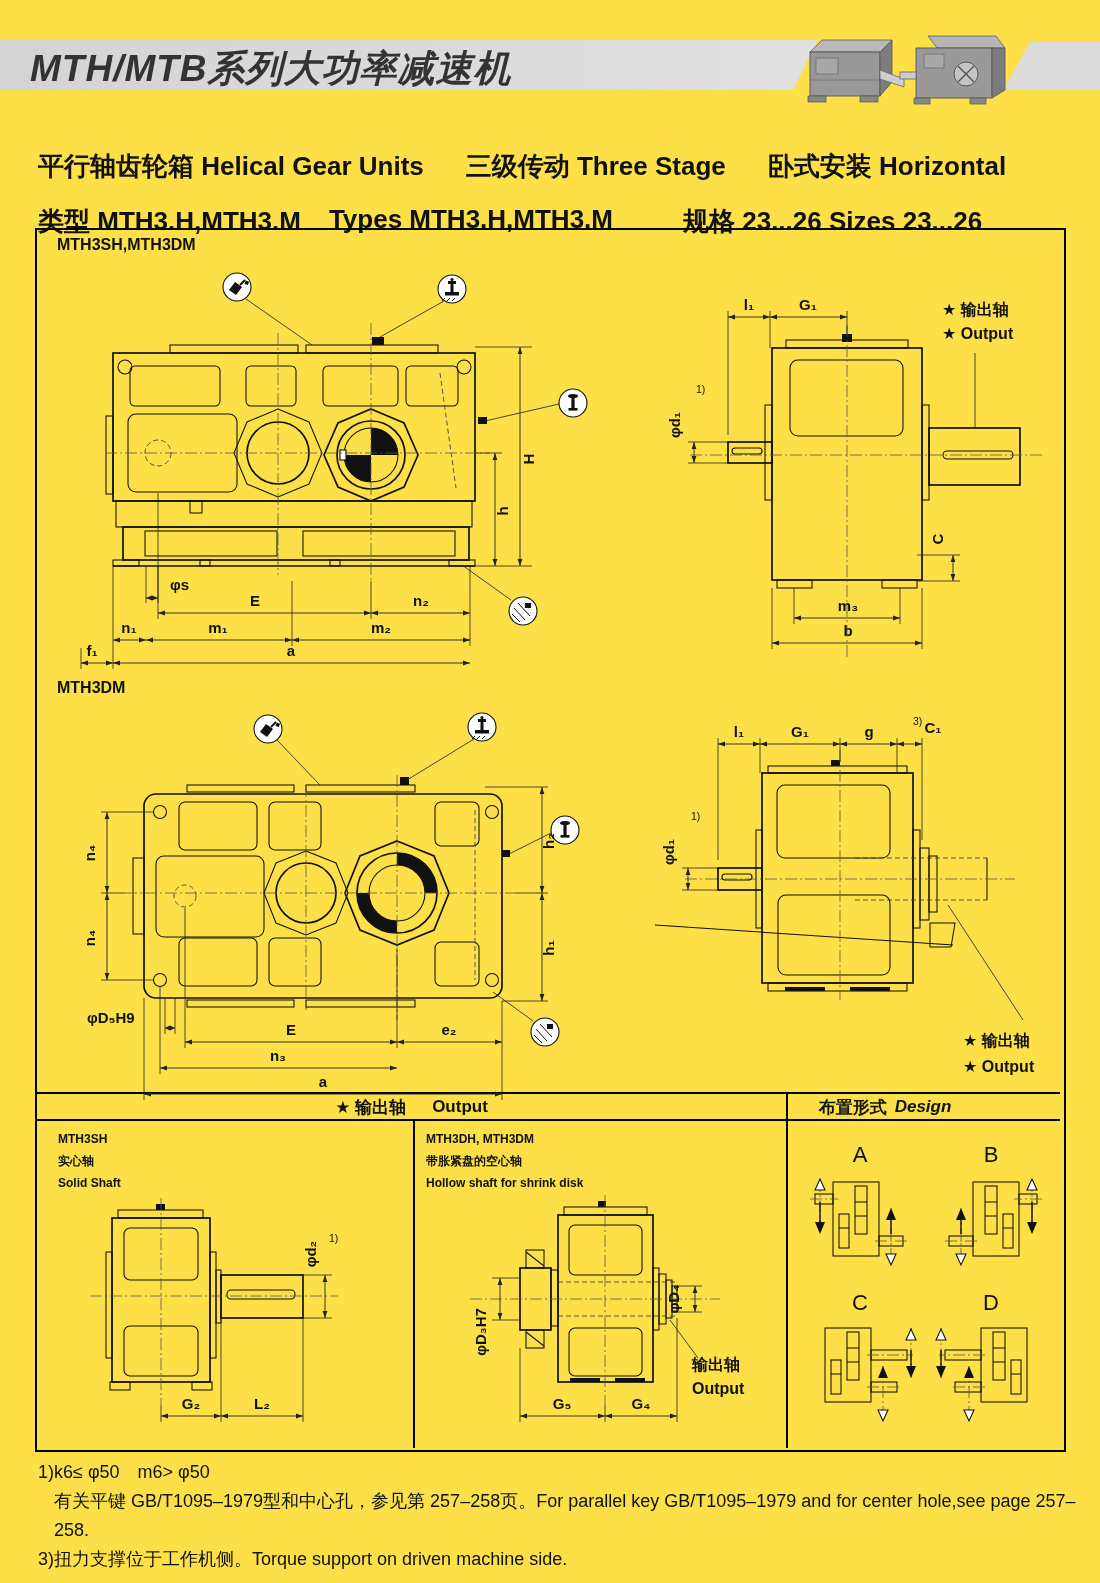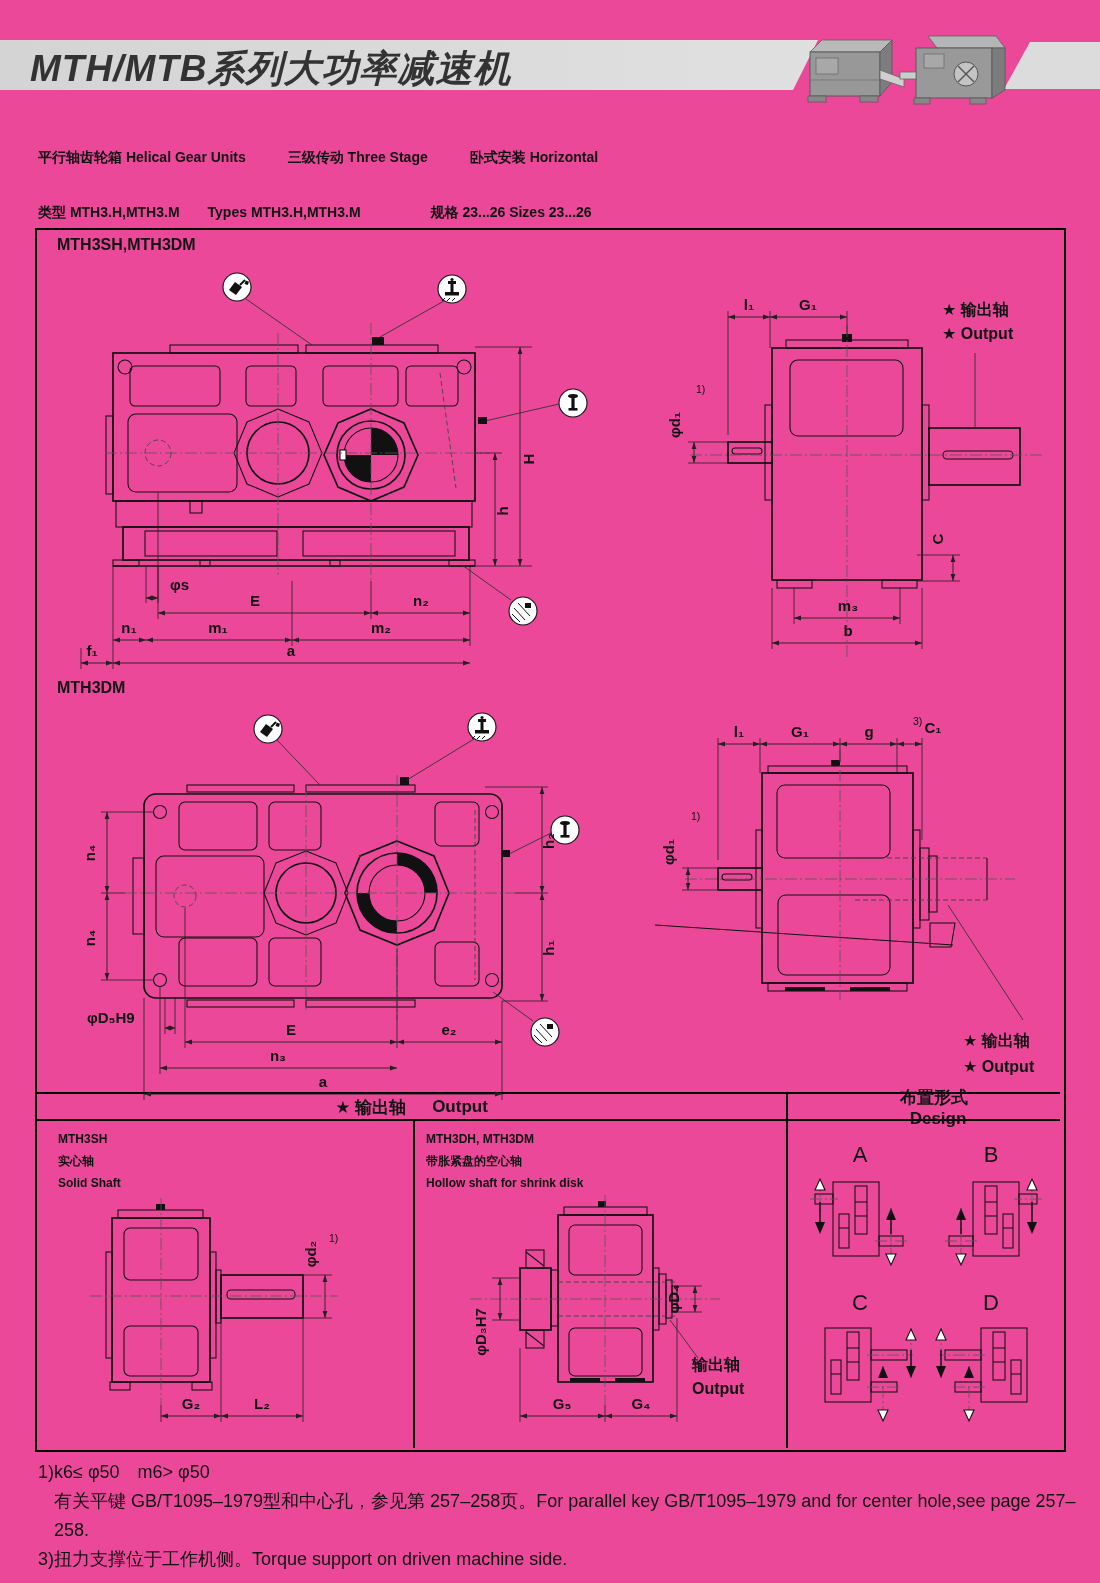--- a/index.html
+++ b/index.html
@@ -1,26 +1,26 @@
 <!DOCTYPE html>
 <html><head>
 <meta charset="utf-8">
 <style>
   html,body{margin:0;padding:0;background:#fff;}
-  .page{position:relative;width:1100px;height:1583px;background:#ec4899;overflow:hidden;
+  .page{position:relative;width:1100px;height:1583px;background:#fde047;overflow:hidden;
         font-family:"Liberation Sans","DejaVu Sans",sans-serif;color:#111;}
   
   .band{position:absolute;left:0;top:40px;width:818px;height:50px;
         background:linear-gradient(90deg,#d4d4d4,#e0e0e0);
         clip-path:polygon(0 0,100% 0,calc(100% - 25px) 100%,0 100%);}
   .band2{position:absolute;left:1004px;top:42px;width:96px;height:47px;background:#dcdcdc;
         clip-path:polygon(26px 0,100% 0,100% 100%,0 100%);}
   .title{position:absolute;left:30px;top:44px;font-size:37px;font-weight:bold;font-style:italic;
         color:#333;letter-spacing:1px;white-space:nowrap;}
-  .intro{position:absolute;left:38px;font-size:14px;font-weight:bold;white-space:nowrap;display:flex;}
+  .intro{position:absolute;left:38px;font-size:26px;font-weight:bold;white-space:nowrap;display:flex;}
   .intro span{display:inline-block;}
   
   .frame{position:absolute;left:35px;top:228px;width:1027px;height:1220px;border:2px solid #000;}
   .hline,.vline{position:absolute;background:#000;}
   .viewlabel{position:absolute;font-size:16px;font-weight:bold;color:#111;}
   .bandtext{position:absolute;top:1095px;height:24px;font-size:17px;font-weight:bold;
         display:flex;align-items:center;justify-content:center;}
   .ptitle{position:absolute;font-size:12px;font-weight:bold;line-height:22px;}
   
   .foot{position:absolute;left:38px;top:1458px;width:1040px;font-size:18px;line-height:29px;color:#111;}
@@ -469,23 +469,23 @@
       <line x1="293" y1="215" x2="368" y2="330" class="ldr"></line>
       <text x="308" y="356" class="cjk">★ 输出轴</text>
       <text x="308" y="382" class="cjk">★ Output</text>
     </g>
   </svg>
 
   <div class="bandtext" style="left:37px;width:749px;">
     <span>★ 输出轴</span>
     <span style="margin-left:26px;">Output</span>
   </div>
-  <div class="bandtext" style="left:798px;width:272px;flex-direction:column;">
+  <div class="bandtext" style="left:749px;width:272px;">
     <span>布置形式</span>
-    <span style="margin-left:8px;">Design</span>
+    <span style="margin-left:8px;font-style:italic;">Design</span>
   </div>
 
   <div class="ptitle" style="left:58px;top:1128px;">
     <div>MTH3SH</div>
     <div>实心轴</div>
     <div>Solid Shaft</div>
   </div>
   <div class="ptitle" style="left:426px;top:1128px;">
     <div>MTH3DH, MTH3DM</div>
     <div>带胀紧盘的空心轴</div>

